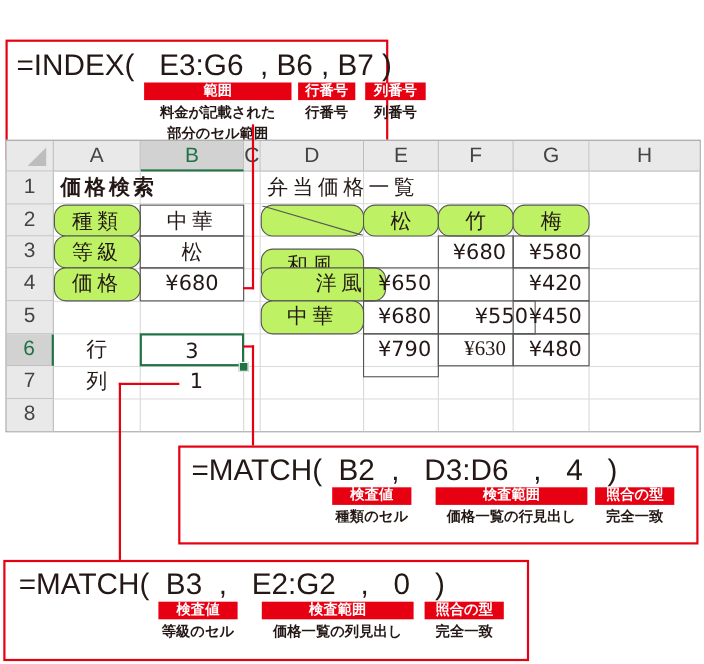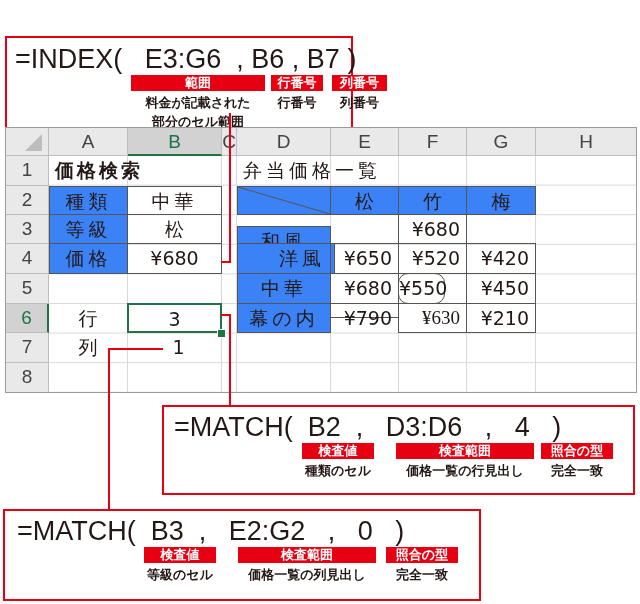--- a/index.html
+++ b/index.html
@@ -11,21 +11,21 @@
   .formula { position:absolute; font-family:"Liberation Sans", "DejaVu Sans", sans-serif; font-size:27px; color:#231815; white-space:pre; line-height:30px; letter-spacing:0px; }
   .tag { position:absolute; background:#e60012; color:#fff; font-size:13px; line-height:16px; height:16px; text-align:center; font-weight:bold; white-space:nowrap; }
   .desc { position:absolute; font-size:13px; line-height:18px; color:#231815; white-space:nowrap; text-align:center; font-weight:bold; }
   
   .sheet { position:absolute; left:5px; top:127px; width:632px; height:266px; border:1px solid #9a9a9a; box-sizing:border-box; background:#fff; overflow:hidden; }
   .cell { position:absolute; box-sizing:border-box; border-right:1px solid #d9d9d9; border-bottom:1px solid #d9d9d9; font-size:19px; line-height:28px; text-align:center; white-space:nowrap; overflow:visible; color:#231815; }
   .hdr { background:#e9e9e9; color:#444; border-right:1px solid #bdbdbd; border-bottom:1px solid #bdbdbd; font-family:"Liberation Sans", sans-serif; font-size:19px; }
   .hdr.sel { background:#d2d2d2; color:#217346; }
   .colsel { border-bottom:2px solid #217346; }
   .rowsel { border-right:2px solid #217346; }
-  .peach { background:#3b82f6; }
+  .peach { background:#bef264;border-radius:11px; }
   .thick { border:1.5px solid #555 !important; }
   .left { text-align:left; padding-left:6px; }
   .right { text-align:right; padding-right:6px; }
   .bold { font-weight:bold; letter-spacing:3px; }
   .spaced { letter-spacing:4px; }
   .line { position:absolute; background:#e60012; }
 </style>
 </head>
 <body>
 
@@ -98,35 +98,34 @@
     <svg width="92" height="27" style="position:absolute;left:0;top:0;">
         <line x1="0" y1="0" x2="92" y2="27" stroke="#555" stroke-width="1"></line>
       </svg>
   </div>
   <div class="cell peach thick" style="left:324px;top:58px;width:69px;height:29px;">松</div>
   <div class="cell peach thick" style="left:392px;top:58px;width:69px;height:29px;">竹</div>
   <div class="cell peach thick" style="left:460px;top:58px;width:70px;height:29px;">梅</div>
 
   <div class="cell peach thick spaced" style="left:231px;top:98px;width:94px;height:30px;">和風</div>
   <div class="cell thick right" style="left:392px;top:86px;width:69px;height:30px;">¥680</div>
+  <div class="cell thick right" style="left:460px;top:86px;width:70px;height:30px;">¥580</div>
 
-  <div class="cell peach thick spaced" style="left:231px;top:115px;width:98px;height:31px;padding-left:32px;">洋風</div>
+  <div class="cell peach thick spaced" style="left:231px;top:115px;width:114px;height:31px;padding-left:32px;">洋風</div>
   <div class="cell thick right" style="left:324px;top:115px;width:69px;height:31px;">¥650</div>
-  <div class="cell thick right" style="left:392px;top:115px;width:69px;height:31px;">¥520</div>
   <div class="cell thick right" style="left:460px;top:115px;width:70px;height:31px;text-align:right;">¥420</div>
 
   <div class="cell peach thick spaced" style="left:231px;top:145px;width:94px;height:31px;">中華</div>
   <div class="cell thick right" style="left:324px;top:145px;width:69px;height:31px;">¥680</div>
-  <div class="cell thick right" style="left:392px;top:145px;width:47px;height:31px;border-radius:10px;">¥550</div>
+  <div class="cell thick right" style="left:392px;top:145px;width:89px;height:31px;">¥550</div>
   <div class="cell thick right" style="left:460px;top:145px;width:70px;height:31px;">¥450</div>
 
-  <div class="cell peach thick spaced" style="left:231px;top:175px;width:94px;height:30px;">幕の内</div>
-  <div class="cell thick right" style="left:324px;top:175px;width:69px;height:15px;">¥790</div>
+  <div class="cell thick right" style="left:324px;top:175px;width:69px;height:40px;">¥790</div>
   <div class="cell thick right" style="left:392px;top:175px;width:69px;height:30px;font-family:Liberation Serif, serif;">¥630</div>
-  <div class="cell thick right" style="left:460px;top:175px;width:70px;height:30px;">¥210</div>
+  <div class="cell thick right" style="left:460px;top:175px;width:70px;height:30px;">¥480</div>
 </div>
 
 <div class="line" style="left:229px;top:113px;width:2px;height:150px;"></div>
 <div class="line" style="left:221px;top:261px;width:10px;height:2px;"></div>
 
 <div class="line" style="left:221px;top:314px;width:10px;height:2px;"></div>
 <div class="line" style="left:229px;top:314px;width:2px;height:92px;"></div>
 
 <div class="line" style="left:108px;top:348px;width:55px;height:2px;"></div>
 <div class="line" style="left:108px;top:348px;width:2px;height:162px;"></div>

